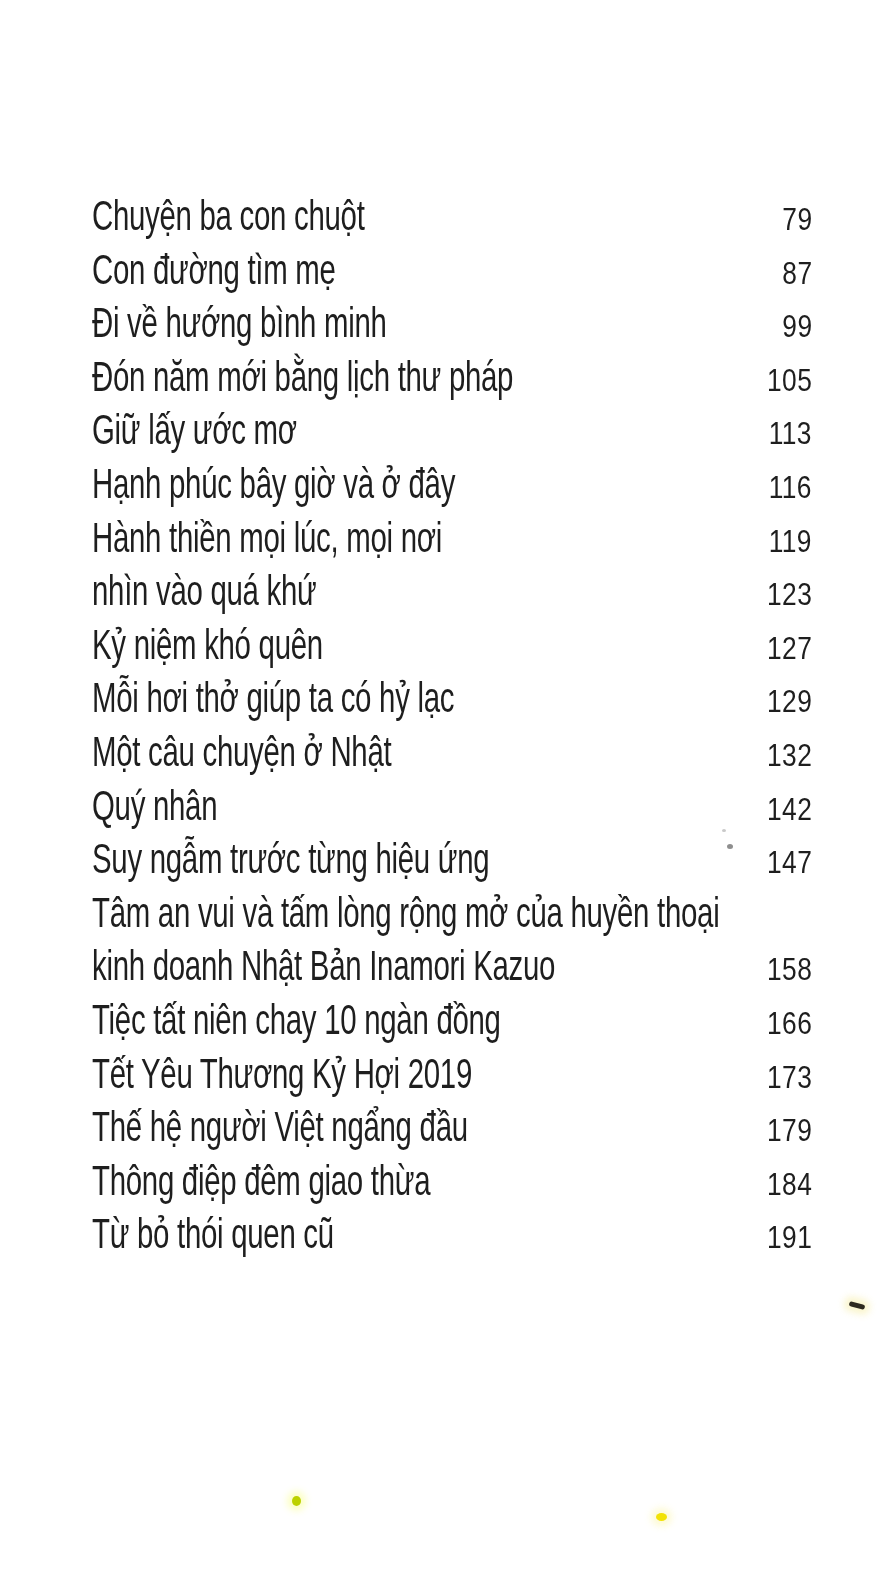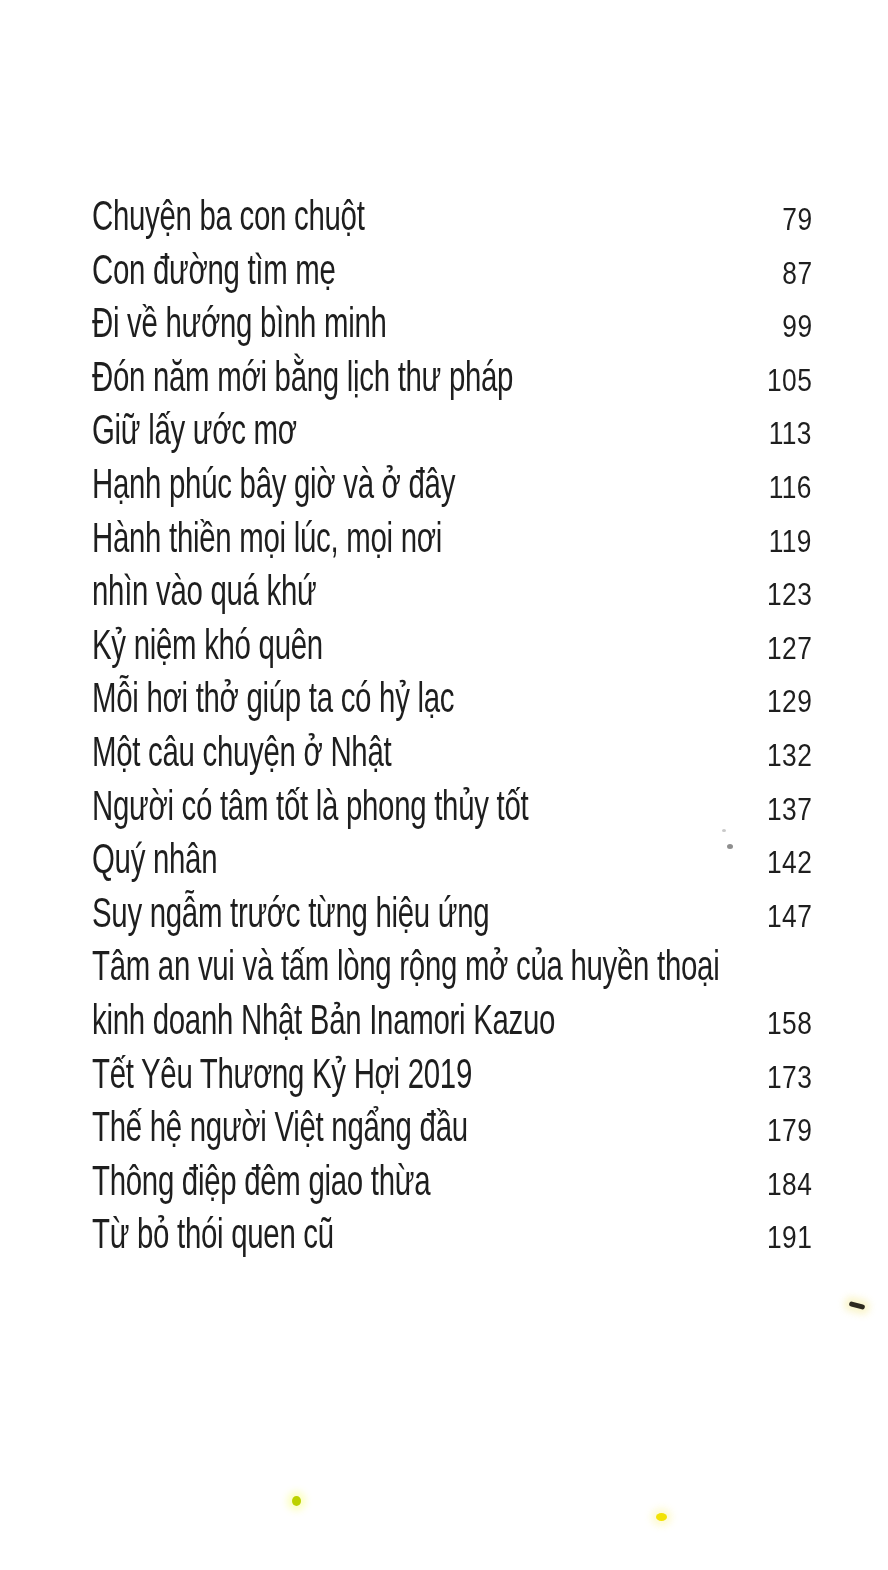--- a/index.html
+++ b/index.html
@@ -99,24 +99,20 @@
   <div class="toc-row">
     <span class="entry-title">Mỗi hơi thở giúp ta có hỷ lạc</span>
     <span class="entry-page">129</span>
   </div>
 
   <div class="toc-row">
     <span class="entry-title">Một câu chuyện ở Nhật</span>
     <span class="entry-page">132</span>
   </div>
 
-  <div class="toc-row">
-    <span class="entry-title">Người có tâm tốt là phong thủy tốt</span>
-    <span class="entry-page">137</span>
-  </div>
 
   <div class="toc-row">
     <span class="entry-title">Quý nhân</span>
     <span class="entry-page">142</span>
   </div>
 
   <div class="toc-row">
     <span class="entry-title">Suy ngẫm trước từng hiệu ứng</span>
     <span class="entry-page">147</span>
   </div>
@@ -124,20 +120,24 @@
   <div class="toc-row">
     <span class="entry-title">Tâm an vui và tấm lòng rộng mở của huyền thoại</span>
 
   </div>
 
   <div class="toc-row">
     <span class="entry-title">kinh doanh Nhật Bản Inamori Kazuo</span>
     <span class="entry-page">158</span>
   </div>
 
+  <div class="toc-row">
+    <span class="entry-title">Tiệc tất niên chay 10 ngàn đồng</span>
+    <span class="entry-page">166</span>
+  </div>
 
   <div class="toc-row">
     <span class="entry-title">Tết Yêu Thương Kỷ Hợi 2019</span>
     <span class="entry-page">173</span>
   </div>
 
   <div class="toc-row">
     <span class="entry-title">Thế hệ người Việt ngẩng đầu</span>
     <span class="entry-page">179</span>
   </div>

